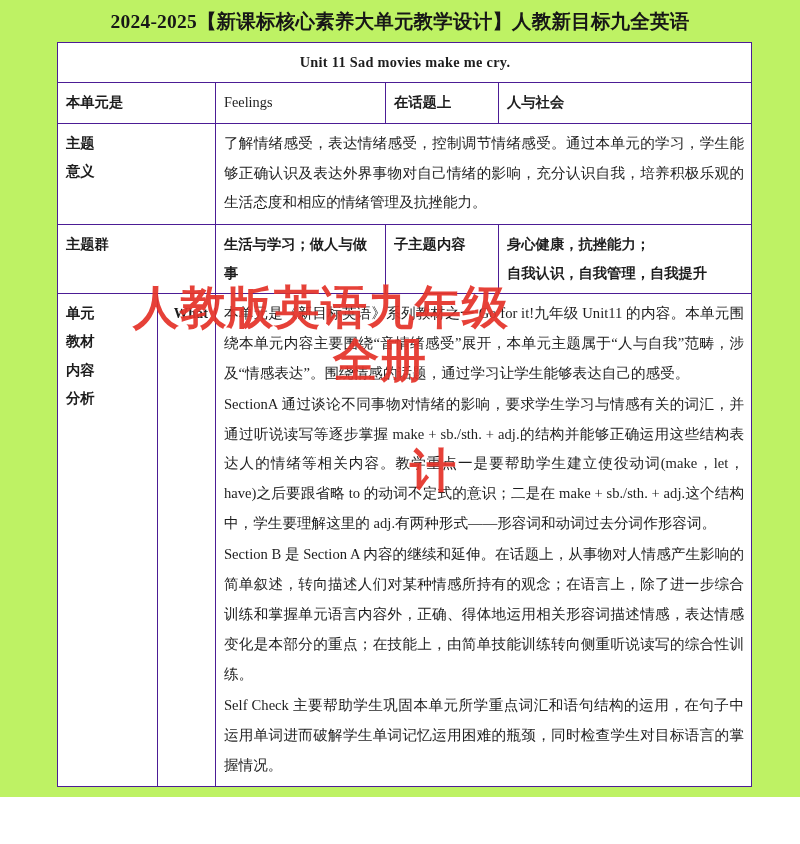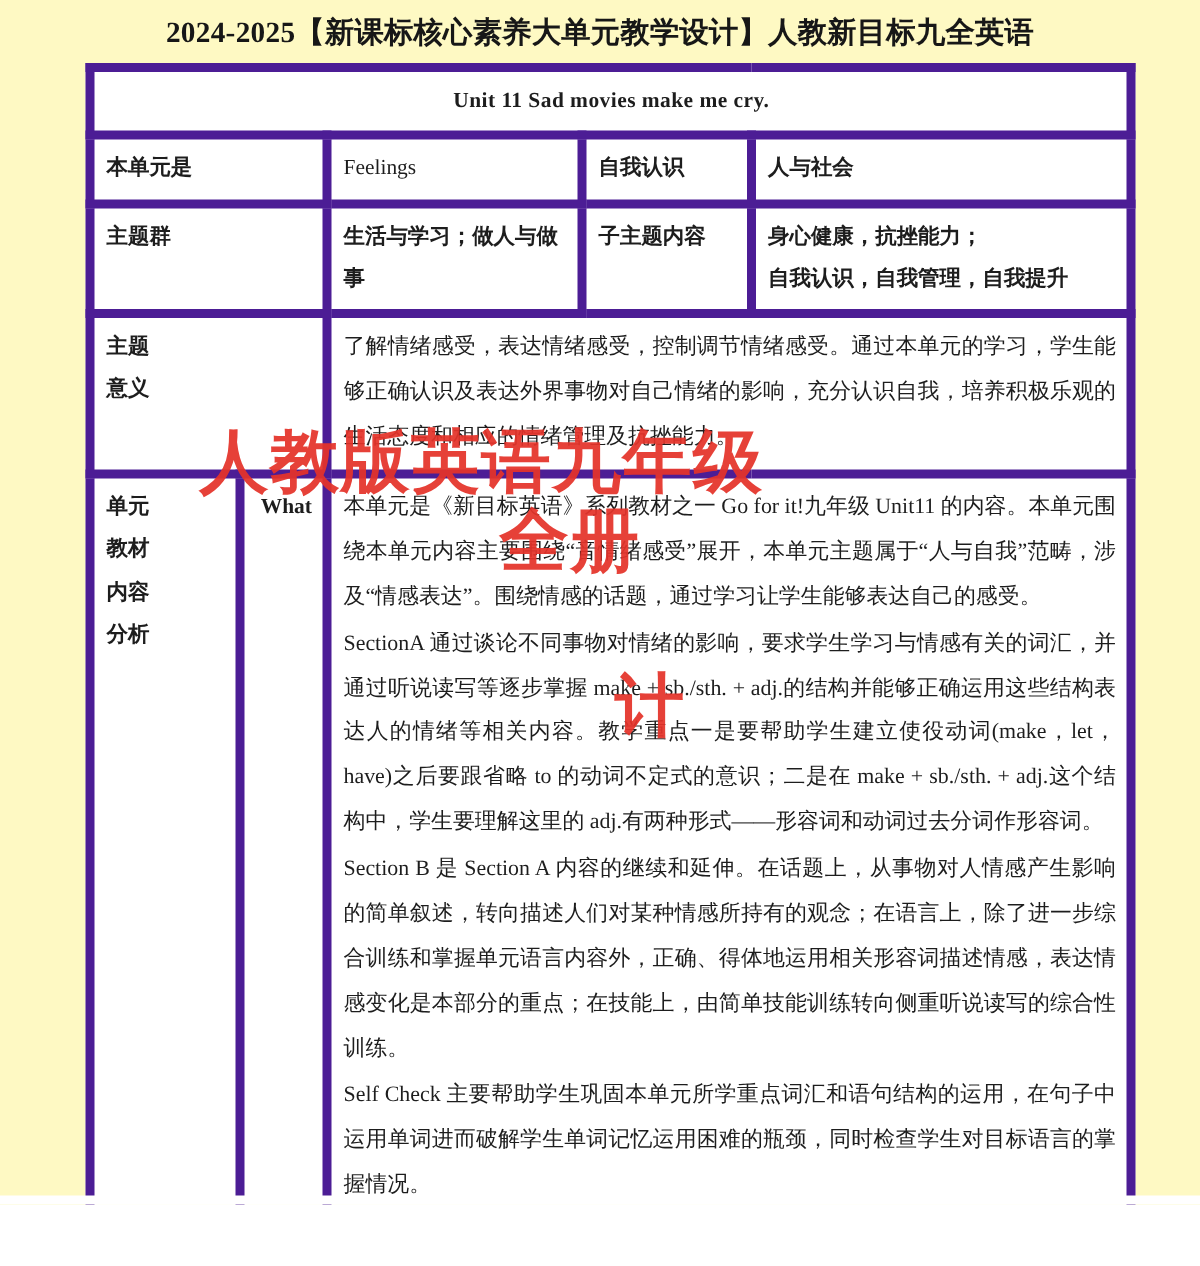--- a/index.html
+++ b/index.html
@@ -14,21 +14,21 @@
     overflow: hidden;
     font-family: "Liberation Serif", "DejaVu Serif", serif;
     color: #1b1b1b;
     position: relative;
   }
 
   .page {
     position: relative;
     width: 800px;
     height: 803px;
-    background: #fef9c3;
+    background: #bef264;
     box-sizing: border-box;
     overflow: hidden;
   }
 
   
   .doc-heading {
     position: absolute;
     left: 0;
     top: 8px;
     width: 800px;
@@ -45,21 +45,21 @@
   .doc-table {
     position: absolute;
     left: 57px;
     top: 42px;
     width: 694px;
     border-collapse: collapse;
     table-layout: fixed;
     background: #fff;
   }
   .doc-table td {
-    border: 6px solid #4c1d95;
+    border: 1px solid #4c1d95;
     vertical-align: top;
     padding: 5px 7px 6px 8px;
     font-size: 14.3px;
     line-height: 1.98;
     color: #1d1d1d;
     background: #ffffff;
   }
 
   
   .col-a { width: 100px; }
@@ -180,45 +180,45 @@
     </colgroup>
     <tbody>
 
       <tr>
         <td class="unit-title-cell" colspan="5">Unit 11    Sad movies make me cry.</td>
       </tr>
 
       <tr>
         <td class="label-cell" colspan="2">本单元是</td>
         <td class="value-cell">Feelings</td>
-        <td class="label-cell">自我认识</td>
+        <td class="label-cell">在话题上</td>
         <td class="label-cell">人与社会</td>
+      </tr>
+
+      <tr>
+        <td class="label-cell-stacked" colspan="2">
+          <span>主题</span>
+          <span>意义</span>
+        </td>
+        <td class="value-cell" colspan="3">
+          <p class="body-para">了解情绪感受，表达情绪感受，控制调节情绪感受。通过本单元的学习，学生能够正确认识及表达外界事物对自己情绪的影响，充分认识自我，培养积极乐观的生活态度和相应的情绪管理及抗挫能力。</p>
+        </td>
       </tr>
 
       <tr>
         <td class="label-cell" colspan="2">主题群</td>
         <td class="label-cell">生活与学习；做人与做事</td>
         <td class="label-cell">子主题内容</td>
         <td class="label-cell">
           <div>身心健康，抗挫能力；</div>
           <div>自我认识，自我管理，自我提升</div>
         </td>
       </tr>
 
       <tr>
-        <td class="label-cell-stacked" colspan="2">
-          <span>主题</span>
-          <span>意义</span>
-        </td>
-        <td class="value-cell" colspan="3">
-          <p class="body-para">了解情绪感受，表达情绪感受，控制调节情绪感受。通过本单元的学习，学生能够正确认识及表达外界事物对自己情绪的影响，充分认识自我，培养积极乐观的生活态度和相应的情绪管理及抗挫能力。</p>
-        </td>
-      </tr>
-
-      <tr>
         <td class="label-cell-stacked">
           <span>单元</span>
           <span>教材</span>
           <span>内容</span>
           <span>分析</span>
         </td>
         <td class="what-cell">What</td>
         <td class="value-cell" colspan="3">
           <p class="body-para">本单元是《新目标英语》系列教材之一 Go for it!九年级 Unit11 的内容。本单元围绕本单元内容主要围绕“音情绪感受”展开，本单元主题属于“人与自我”范畴，涉及“情感表达”。围绕情感的话题，通过学习让学生能够表达自己的感受。</p>
           <p class="body-para">SectionA 通过谈论不同事物对情绪的影响，要求学生学习与情感有关的词汇，并通过听说读写等逐步掌握 make + sb./sth. + adj.的结构并能够正确运用这些结构表达人的情绪等相关内容。教学重点一是要帮助学生建立使役动词(make，let，have)之后要跟省略 to 的动词不定式的意识；二是在 make + sb./sth. + adj.这个结构中，学生要理解这里的 adj.有两种形式——形容词和动词过去分词作形容词。</p>

